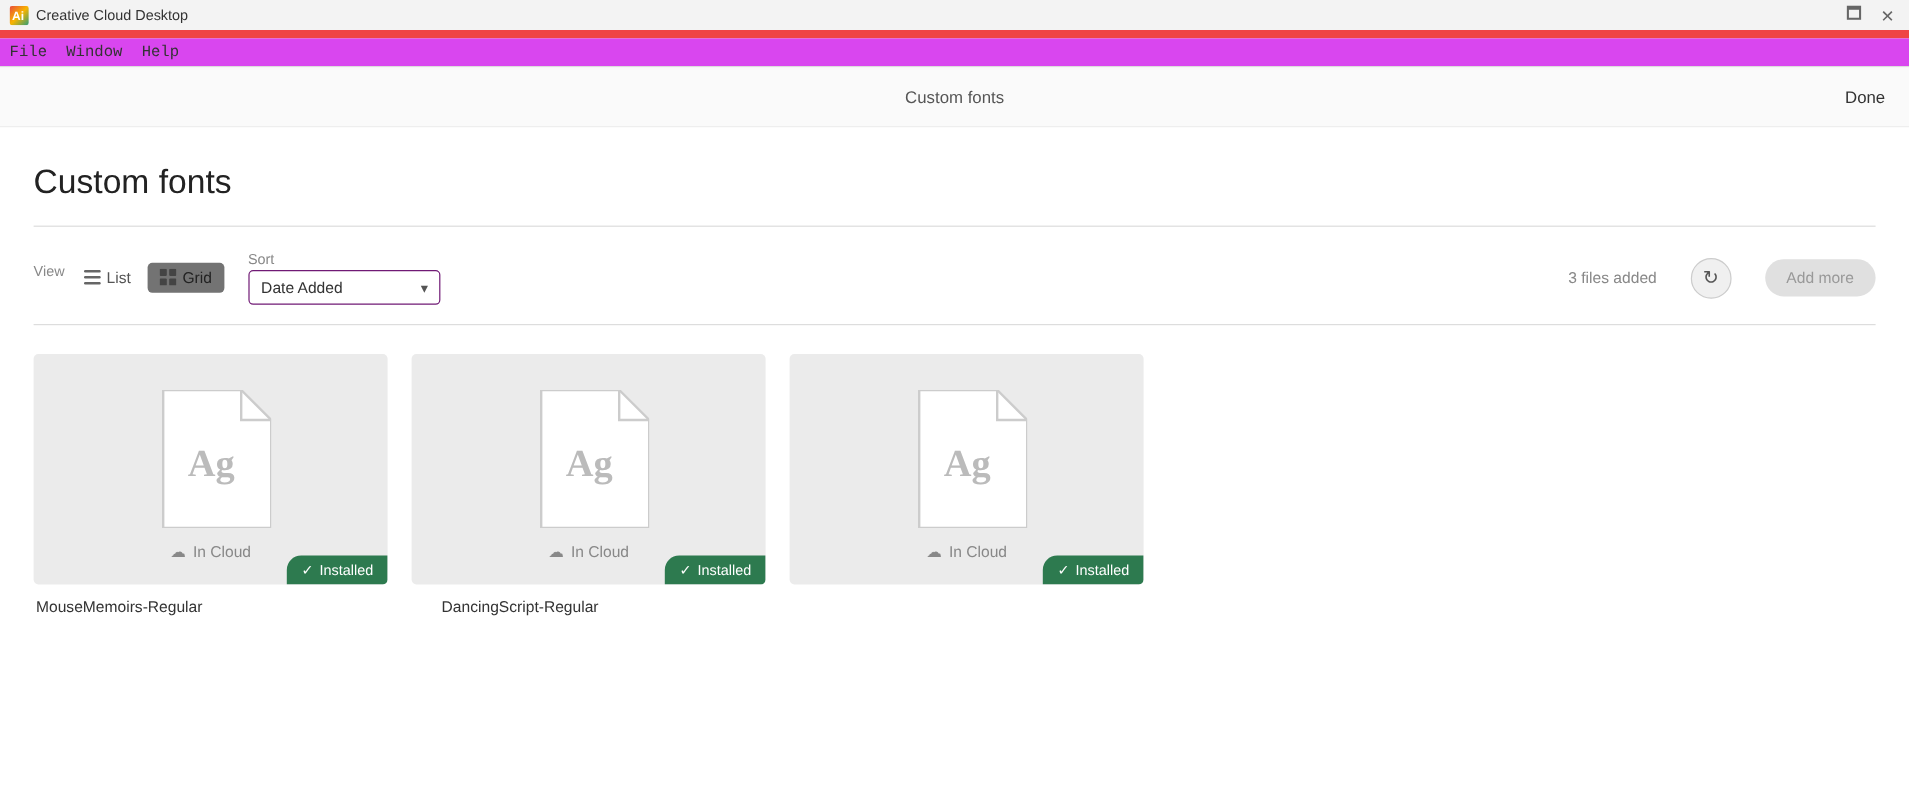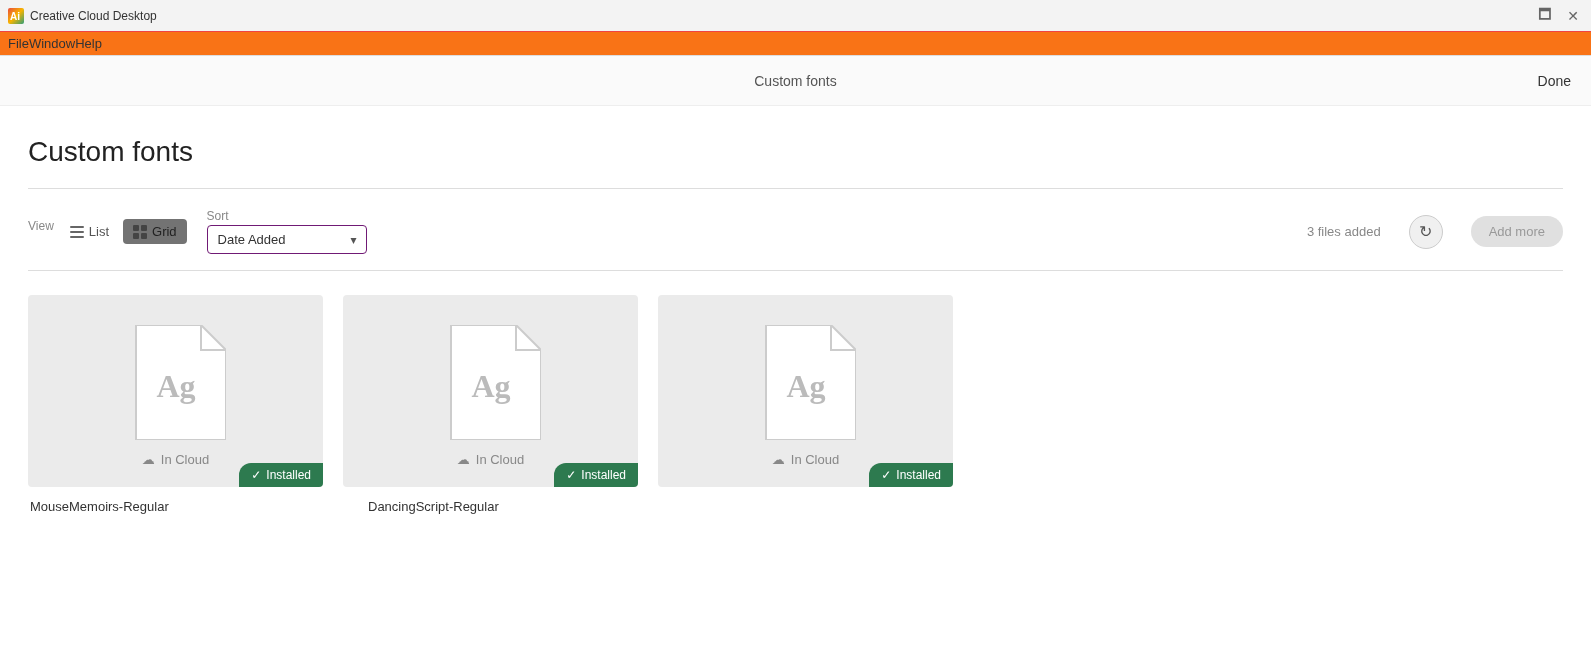--- a/index.html
+++ b/index.html
@@ -4,21 +4,21 @@
   <style>
     * { margin: 0; padding: 0; box-sizing: border-box; }
     body { font-family: -apple-system, BlinkMacSystemFont, 'Segoe UI', sans-serif; background: #fff; width: 1591px; height: 662px; overflow: hidden; }
 
     
     .title-bar {
       display: flex;
       align-items: center;
       height: 32px;
       background: #f3f3f3;
-      border-bottom: 1px solid #ef4444;
+      border-bottom: 7px solid #ef4444;
       padding: 0 8px;
       user-select: none;
     }
     .title-bar-logo {
       width: 16px;
       height: 16px;
       margin-right: 6px;
       flex-shrink: 0;
     }
     .title-bar-title {
@@ -42,22 +42,24 @@
       background: none;
       border: none;
     }
 
     
     .menu-bar {
       display: flex;
       align-items: center;
       height: 24px;
       padding: 0 8px;
-      background: #f97316;
+      background: #d946ef;
       border-bottom: 1px solid #ddd;
+      gap: 16px;
+      font-family: Liberation Mono, monospace;
     }
     .menu-item {
       font-size: 13px;
       color: #333;
       cursor: pointer;
     }
 
     
     .header-bar {
       display: flex;
@@ -111,21 +113,21 @@
       color: #888;
       margin-right: 4px;
     }
     .view-controls {
       display: flex;
       align-items: center;
       gap: 4px;
     }
     .view-btn {
       display: flex;
-      align-items: center;
+      align-items: flex-start;
       gap: 5px;
       padding: 5px 10px;
       border-radius: 4px;
       cursor: pointer;
       font-size: 13px;
       color: #555;
       background: transparent;
       border: none;
     }
     .view-btn.active {

